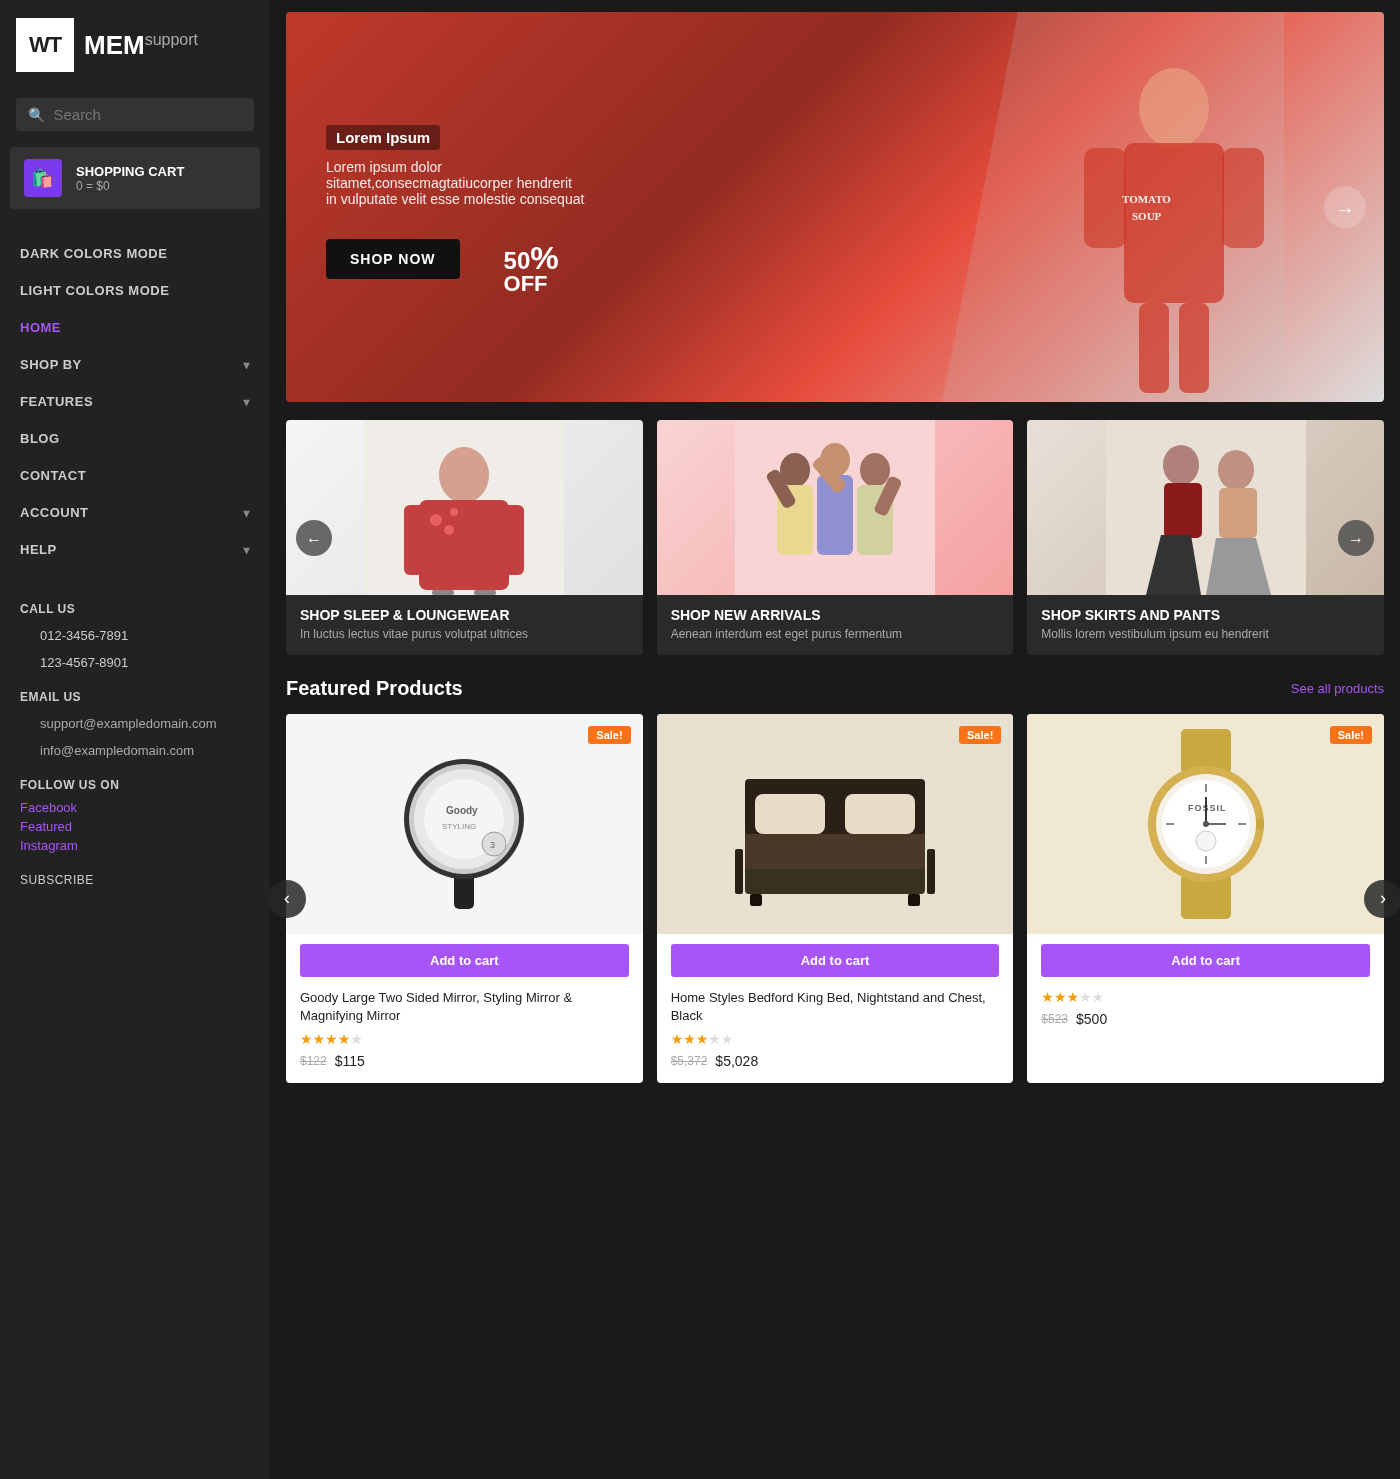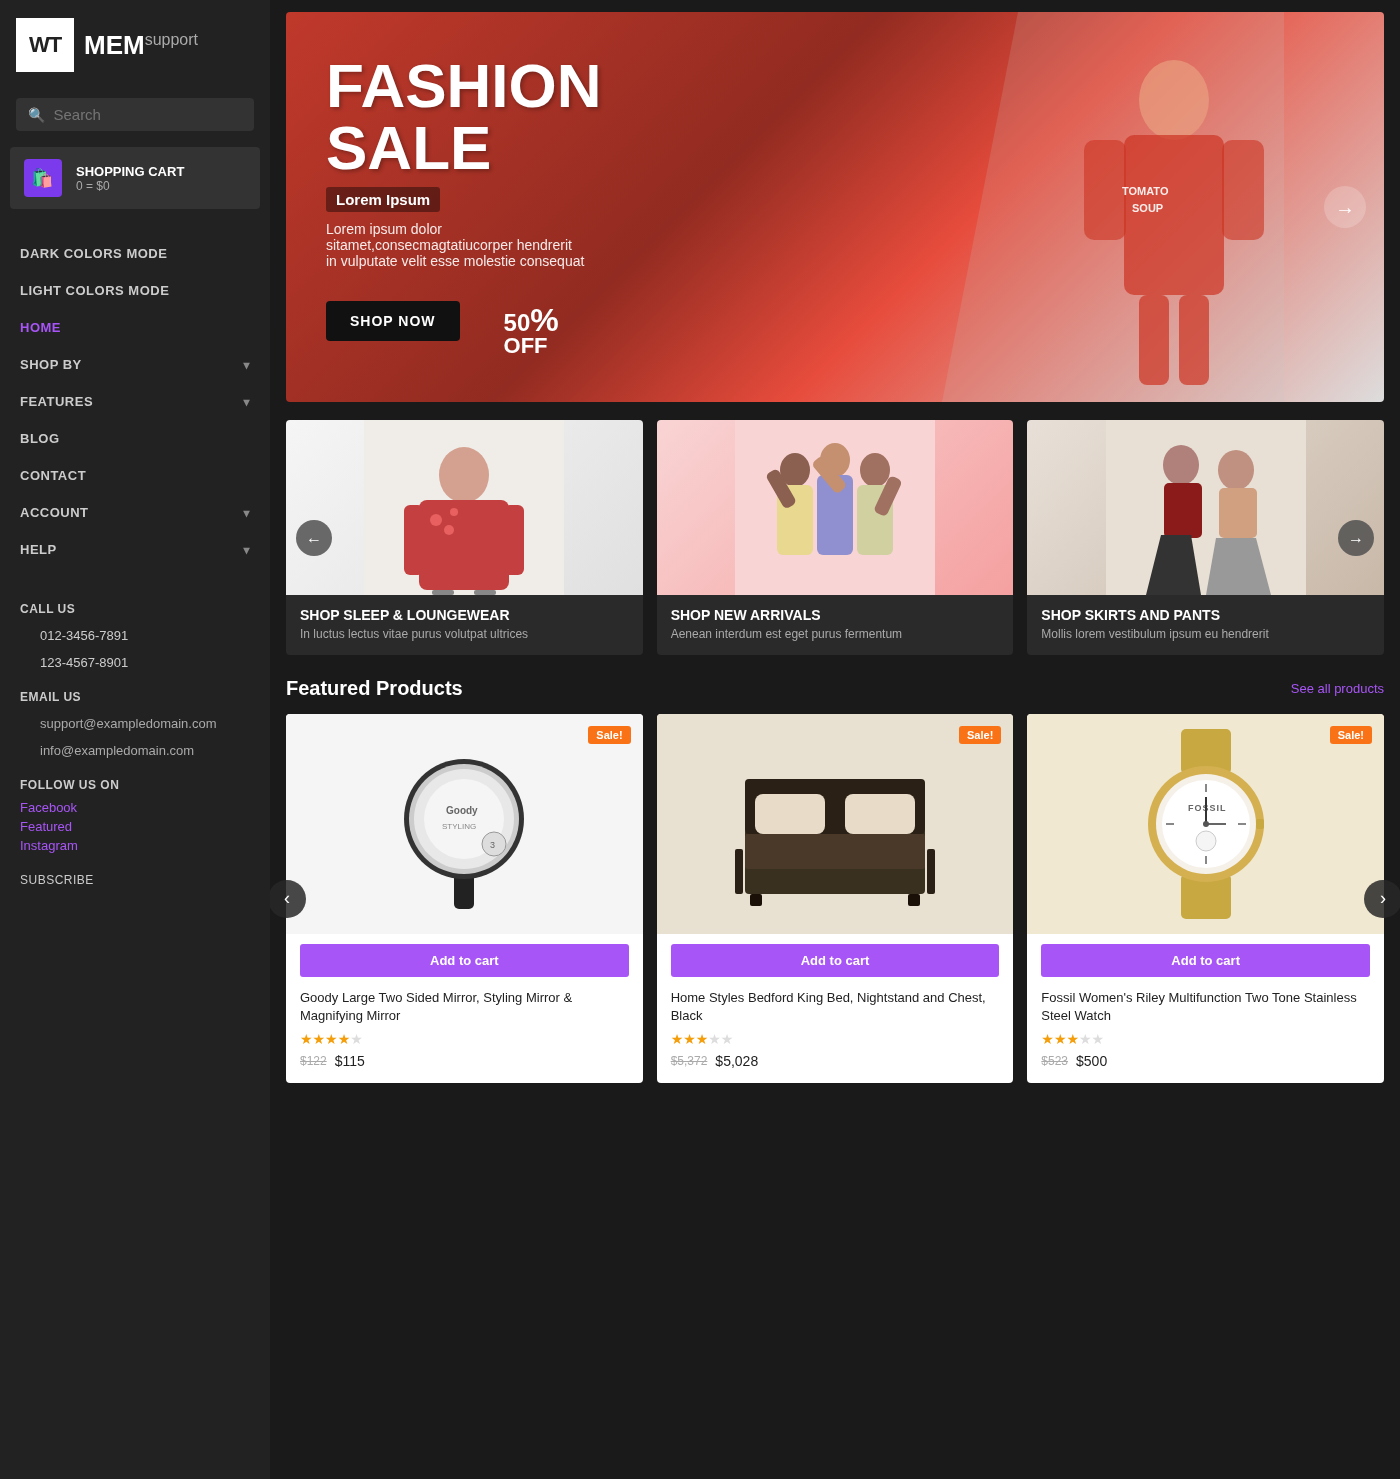--- a/index.html
+++ b/index.html
@@ -184,27 +184,28 @@
       right: 100px;
       top: 0; bottom: 0;
       width: 380px;
       background: rgba(200,200,200,0.18);
       clip-path: polygon(30% 0%, 100% 0%, 100% 100%, 10% 100%);
       z-index: 1;
     }
     .hero-model {
       position: absolute;
       right: 60px;
-      bottom: 12px;
+      bottom: 4px;
       width: 300px;
       height: 100%;
       z-index: 2;
       display: flex;
       align-items: flex-end;
       justify-content: center;
+      font-family: Liberation Serif, serif;
     }
 
     
     .category-row {
       display: grid;
       grid-template-columns: 1fr 1fr 1fr;
       gap: 14px;
       margin-bottom: 22px;
     }
     .category-card {
@@ -412,24 +413,20 @@
 
     <div class="subscribe-label">SUBSCRIBE</div>
   </div>
 </div>
 
 <div class="main-content">
 
   <div class="hero-banner">
     <div class="hero-deco"></div>
     <div class="hero-content">
-      <div class="hero-title">
-        <span>FASHION</span><br>
-        <span>SALE</span>
-      </div>
       <div style="margin: 12px 0 4px 0;">
         <span style="font-size:15px; font-weight:700; color:#fff; background:rgba(0,0,0,0.4); padding:4px 10px; border-radius:3px;">Lorem Ipsum</span>
       </div>
       <div class="hero-subtitle">Lorem ipsum dolor sitamet,consecmagtatiucorper
 hendrerit in vulputate velit esse molestie consequat</div>
       <div style="display:flex; align-items:center; gap:20px; margin-top:14px;">
         <button class="shop-now-btn">SHOP NOW</button>
         <div class="hero-discount">
           <span>50</span><span style="font-size:32px;">%</span><br>
           <span style="font-size:22px; display:block; margin-top:-10px;">OFF</span>
@@ -616,21 +613,20 @@
           <line x1="80" y1="95" x2="100" y2="95" stroke="#333" stroke-width="1.5"></line>
 
           <circle cx="80" cy="112" r="10" fill="#f5f5f5" stroke="#ccc" stroke-width="1"></circle>
           <circle cx="80" cy="95" r="3" fill="#555"></circle>
 
           <rect x="130" y="90" width="8" height="10" rx="2" fill="#c8a840"></rect>
         </svg>
       </div>
       <div class="product-info">
         <button class="add-to-cart-btn">Add to cart</button>
-        <div class="product-name">Fossil Women's Riley Multifunction Two Tone Stainless Steel Watch</div>
         <div class="stars">★★★<span class="empty">★★</span></div>
         <div class="price-row">
           <span class="price-old">$523</span>
           <span class="price-new">$500</span>
         </div>
       </div>
     </div>
 
     <div class="products-nav-arrow right">›</div>
   </div>

